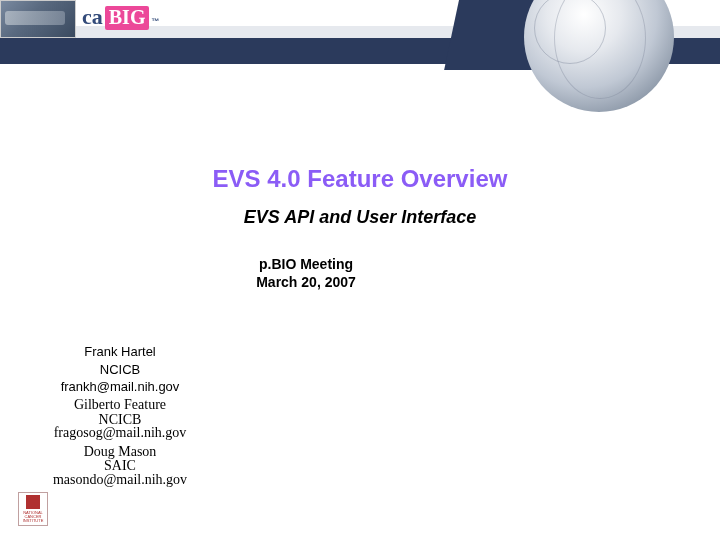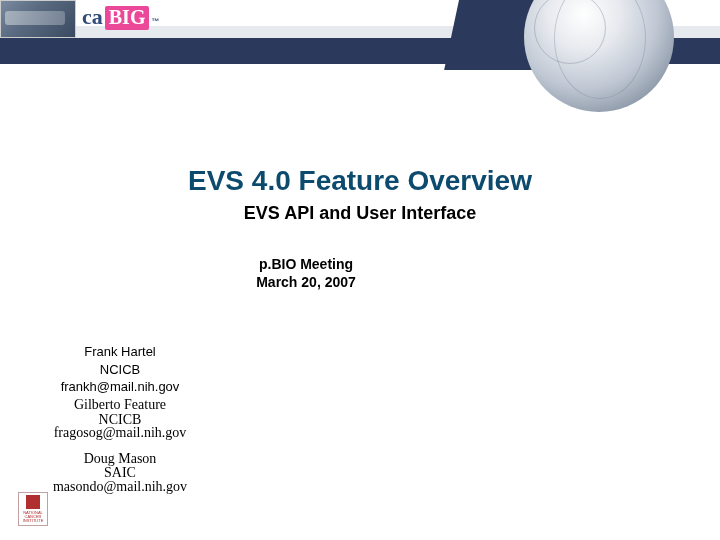--- a/index.html
+++ b/index.html
@@ -113,31 +113,32 @@
     border: 1px solid rgba(120,130,150,0.35);
     border-radius: 50%;
   }
   .title-block {
     position: absolute;
     left: 0; top: 165px;
     width: 720px;
     text-align: center;
   }
   .main-title {
-    font-size: 28px;
-    font-weight: bold;
-    color: #0c4a6e;
+    font-size: 24px;
+    font-weight: bold;
+    color: #8b5cf6;
     font-family: Verdana, Arial, sans-serif;
   }
   .subtitle {
     font-size: 18px;
+    font-style: italic;
     font-weight: bold;
     color: #000;
     font-family: Verdana, Arial, sans-serif;
-    margin-top: 6px;
+    margin-top: 14px;
   }
   .meeting-block {
     position: absolute;
     left: 0; top: 255px;
     width: 612px;
     text-align: center;
     font-size: 14px;
     font-weight: bold;
     font-family: Verdana, Arial, sans-serif;
     color: #000;
@@ -162,21 +163,20 @@
   }
   .author-col.mid {
     width: 240px;
     font-family: "Times New Roman", serif;
     font-size: 14px;
   }
   .author-col.right {
     width: 240px;
     font-family: "Times New Roman", serif;
     font-size: 14px;
-    margin-top: 7px;
   }
   .author-col.mid .overlay, .author-col.right .overlay {
     line-height: 0.65;
   }
   .footer-logo {
     position: absolute;
     left: 18px; bottom: 14px;
     width: 30px; height: 34px;
     border: 1px solid #c0a0a0;
     background: #fff;

